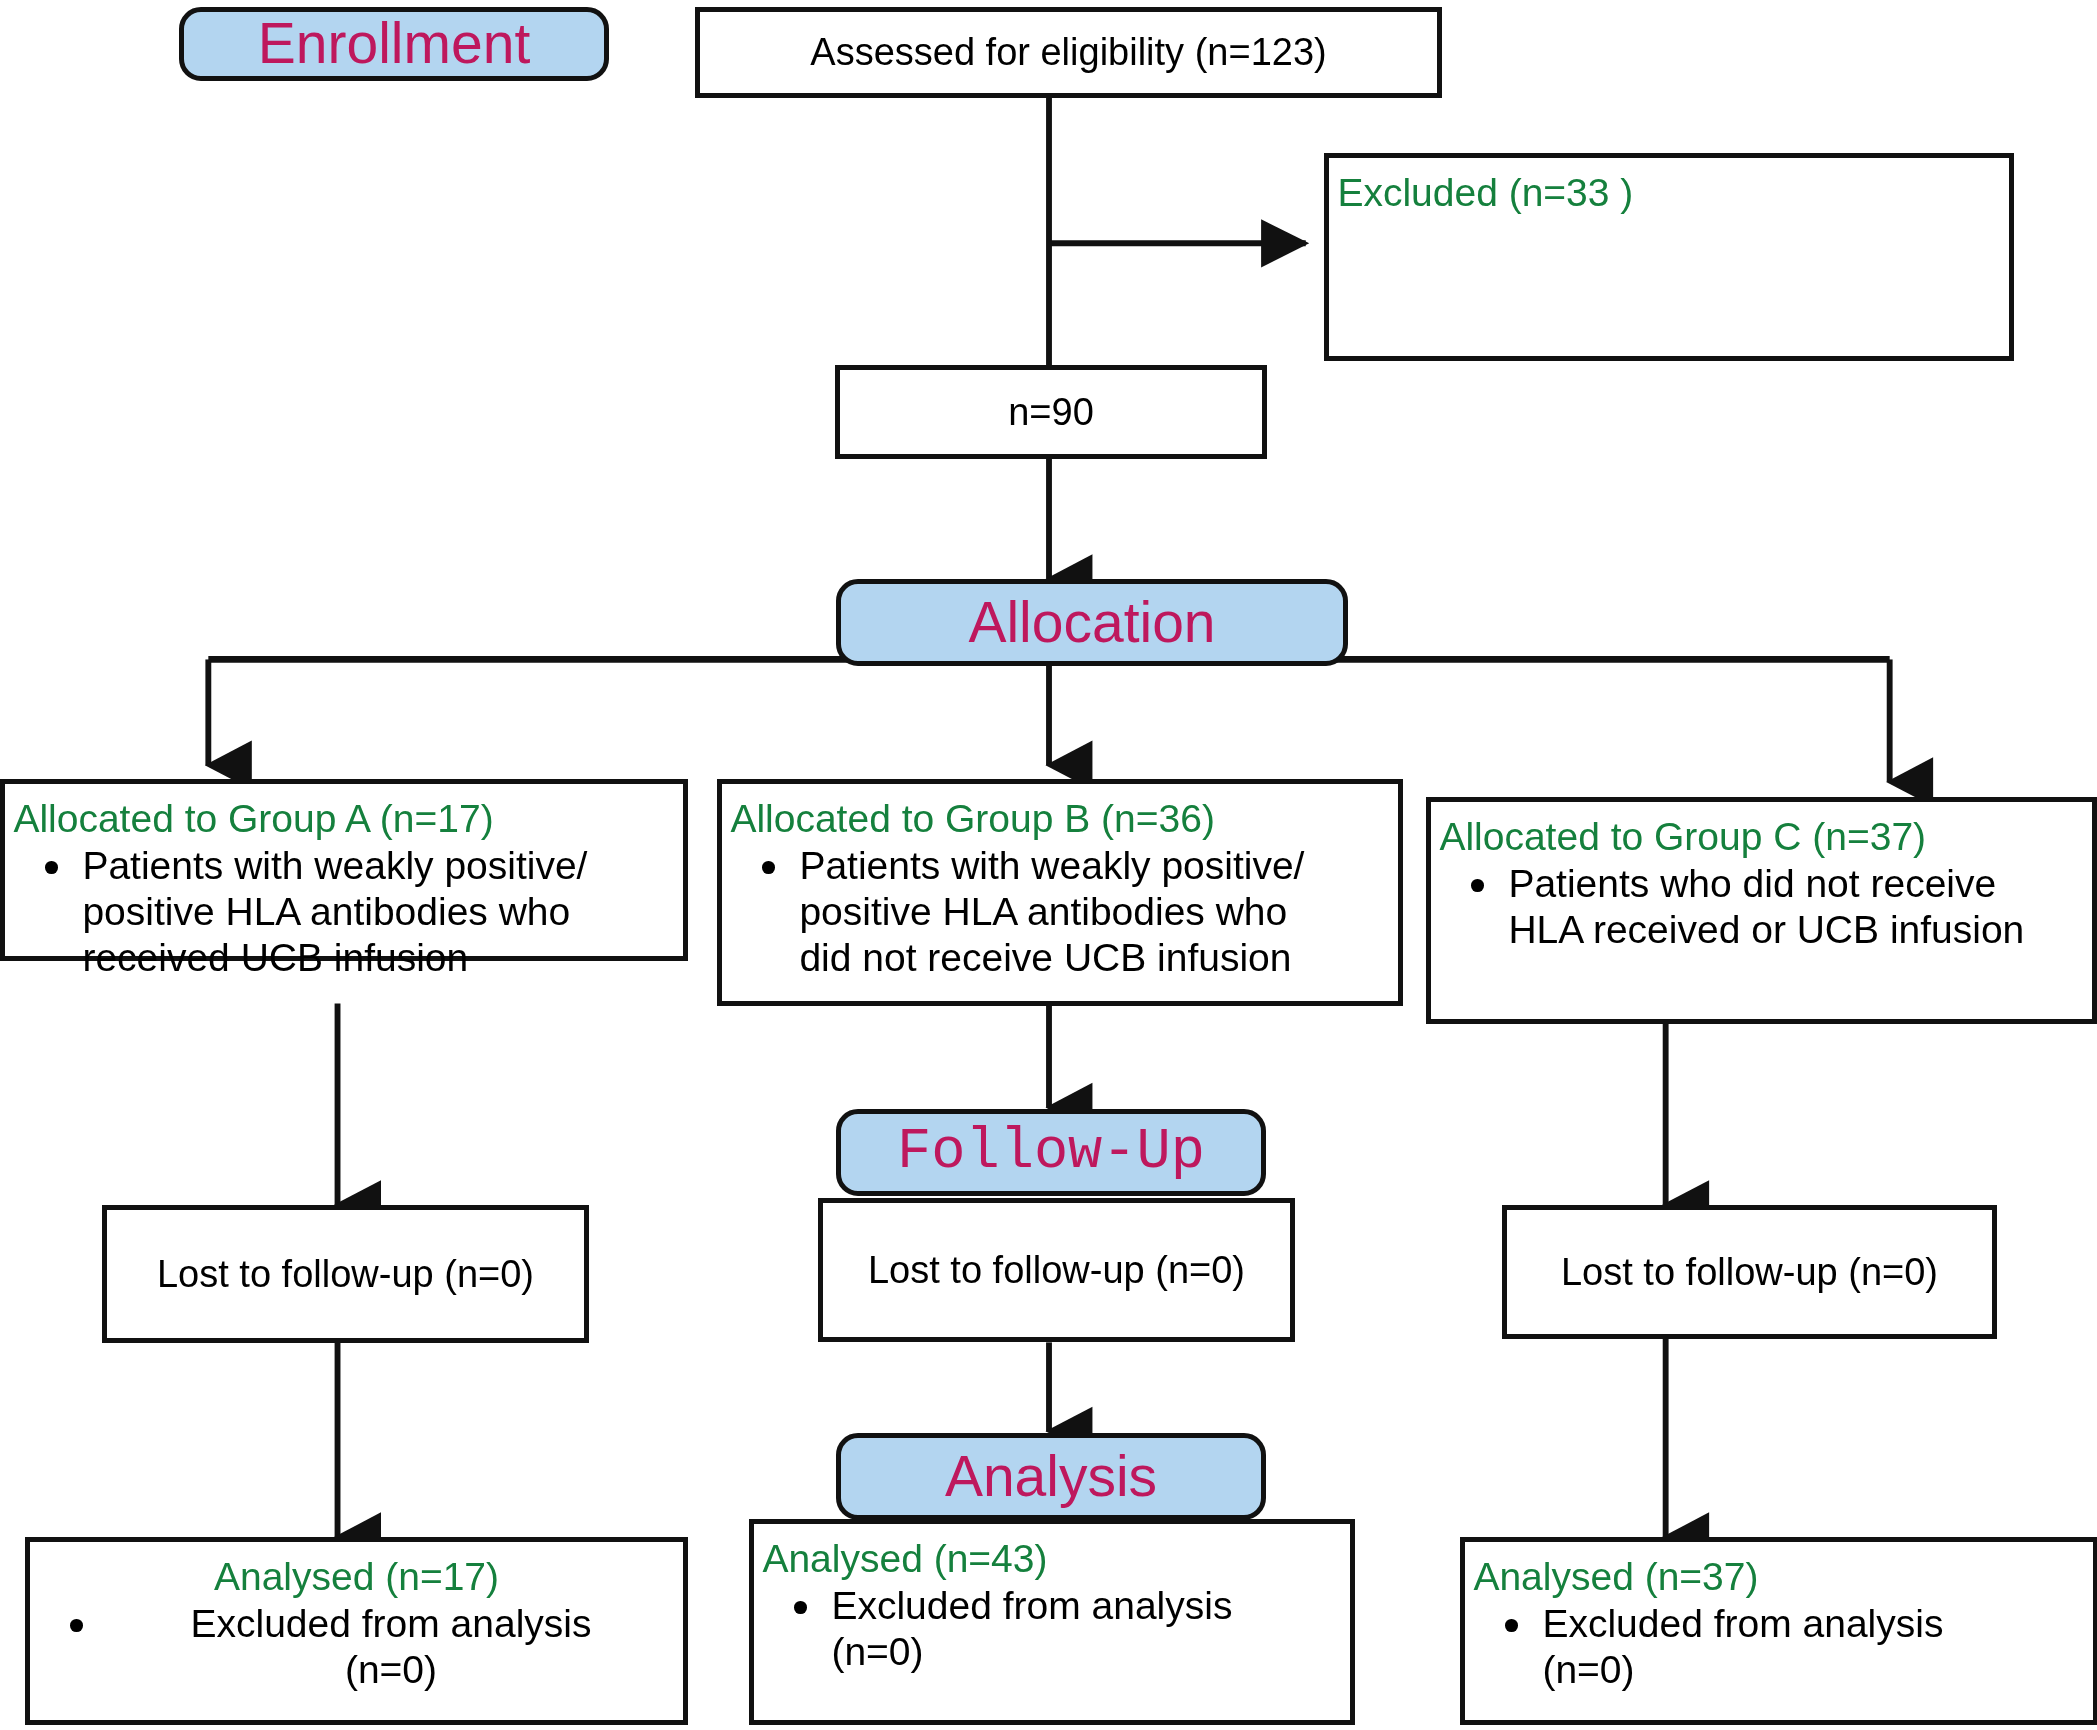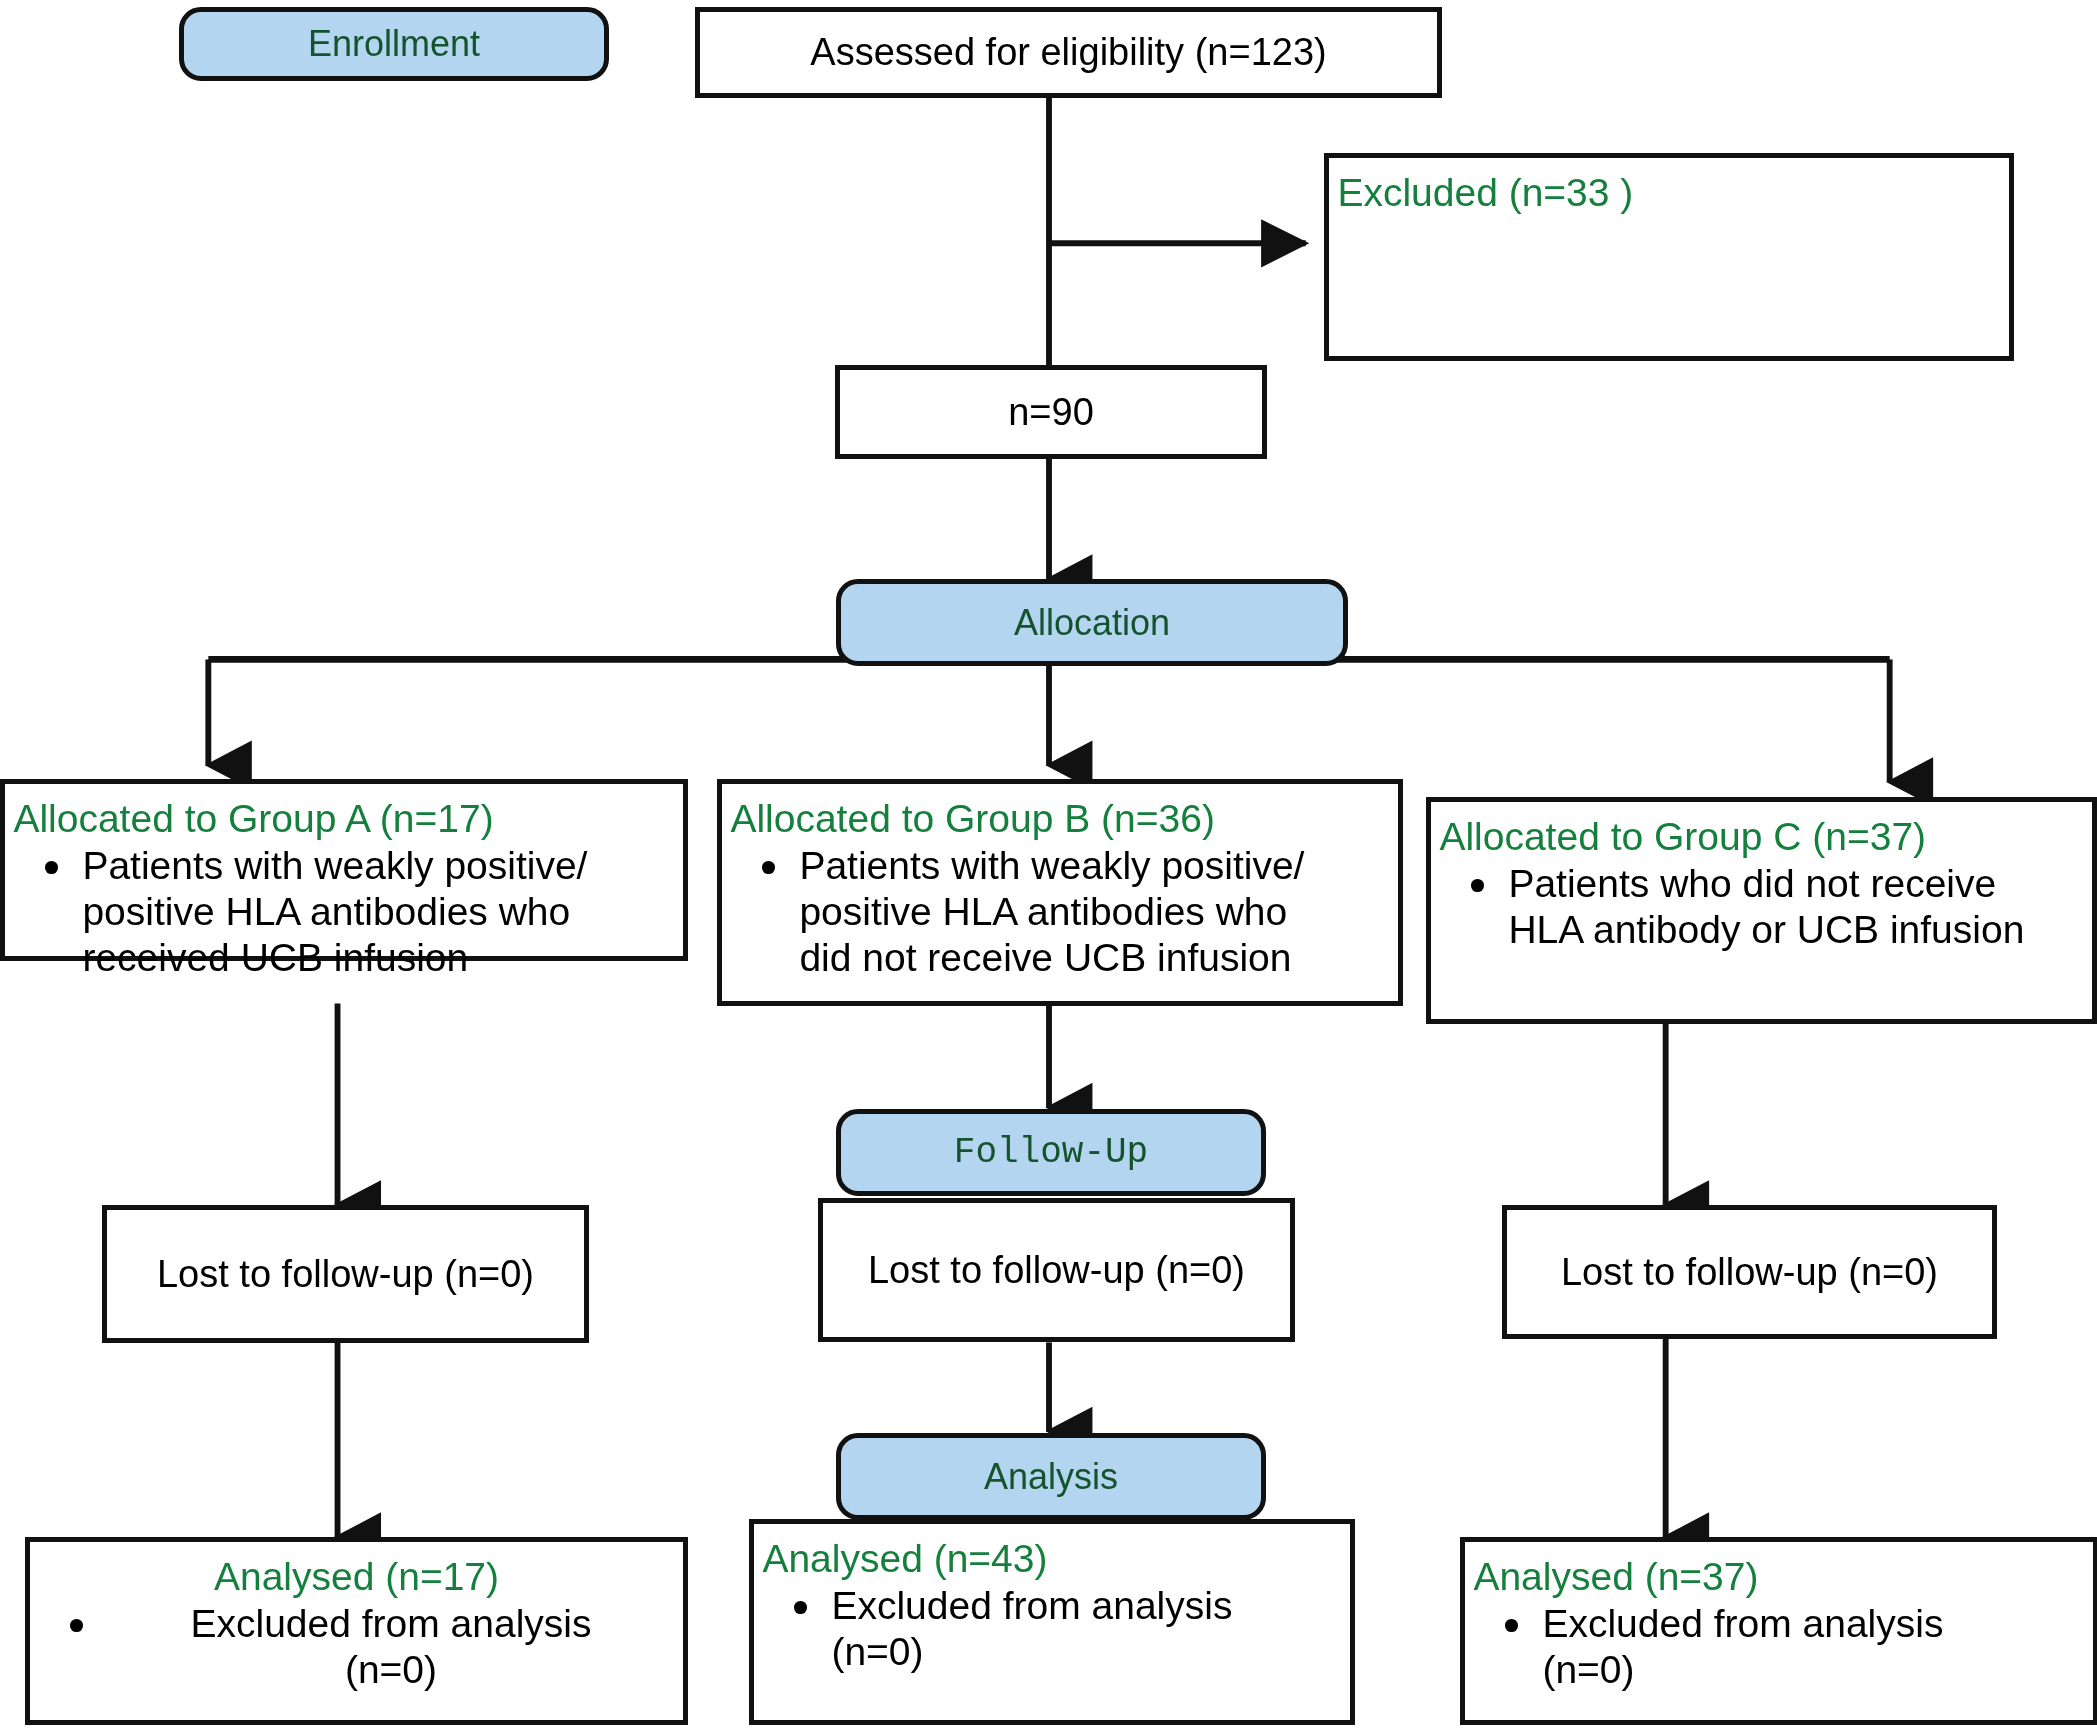--- a/index.html
+++ b/index.html
@@ -81,22 +81,22 @@
     box-sizing: border-box;
     background: #b3d5f0;
     border: 5.9px solid #111111;
     border-radius: 22px;
     display: flex;
     align-items: center;
     justify-content: center;
     z-index: 6;
   }
   .badge-text {
-    font-size: 36px;
-    color: #14532d;
+    font-size: 57px;
+    color: #be185d;
     line-height: 1;
     white-space: nowrap;
   }
 </style>
 </head>
 <body>
 
 <div id="stage">
 
   <svg id="connectors" viewBox="0 0 2500 2062" width="2098" height="1730">
@@ -164,21 +164,21 @@
       <li>Patients with weakly positive/
 positive HLA antibodies who
 did not receive UCB infusion</li>
     </ul>
   </div>
 
   <div class="node topleft" style="left:1426px; top:797px; width:671px; height:227px;">
     <span class="head-line">Allocated to Group C (n=37)</span>
     <ul class="bullets">
       <li>Patients who did not receive
-HLA antibody or UCB infusion</li>
+HLA received or UCB infusion</li>
     </ul>
   </div>
 
   <div class="badge" style="left:836px; top:1109px; width:430px; height:87px;font-family:Liberation Mono, monospace;">
     <span class="badge-text">Follow-Up</span>
   </div>
 
   <div class="node center" style="left:102px; top:1205px; width:487px; height:138px;">
     <span class="node-text">Lost to follow-up (n=0)</span>
   </div>

